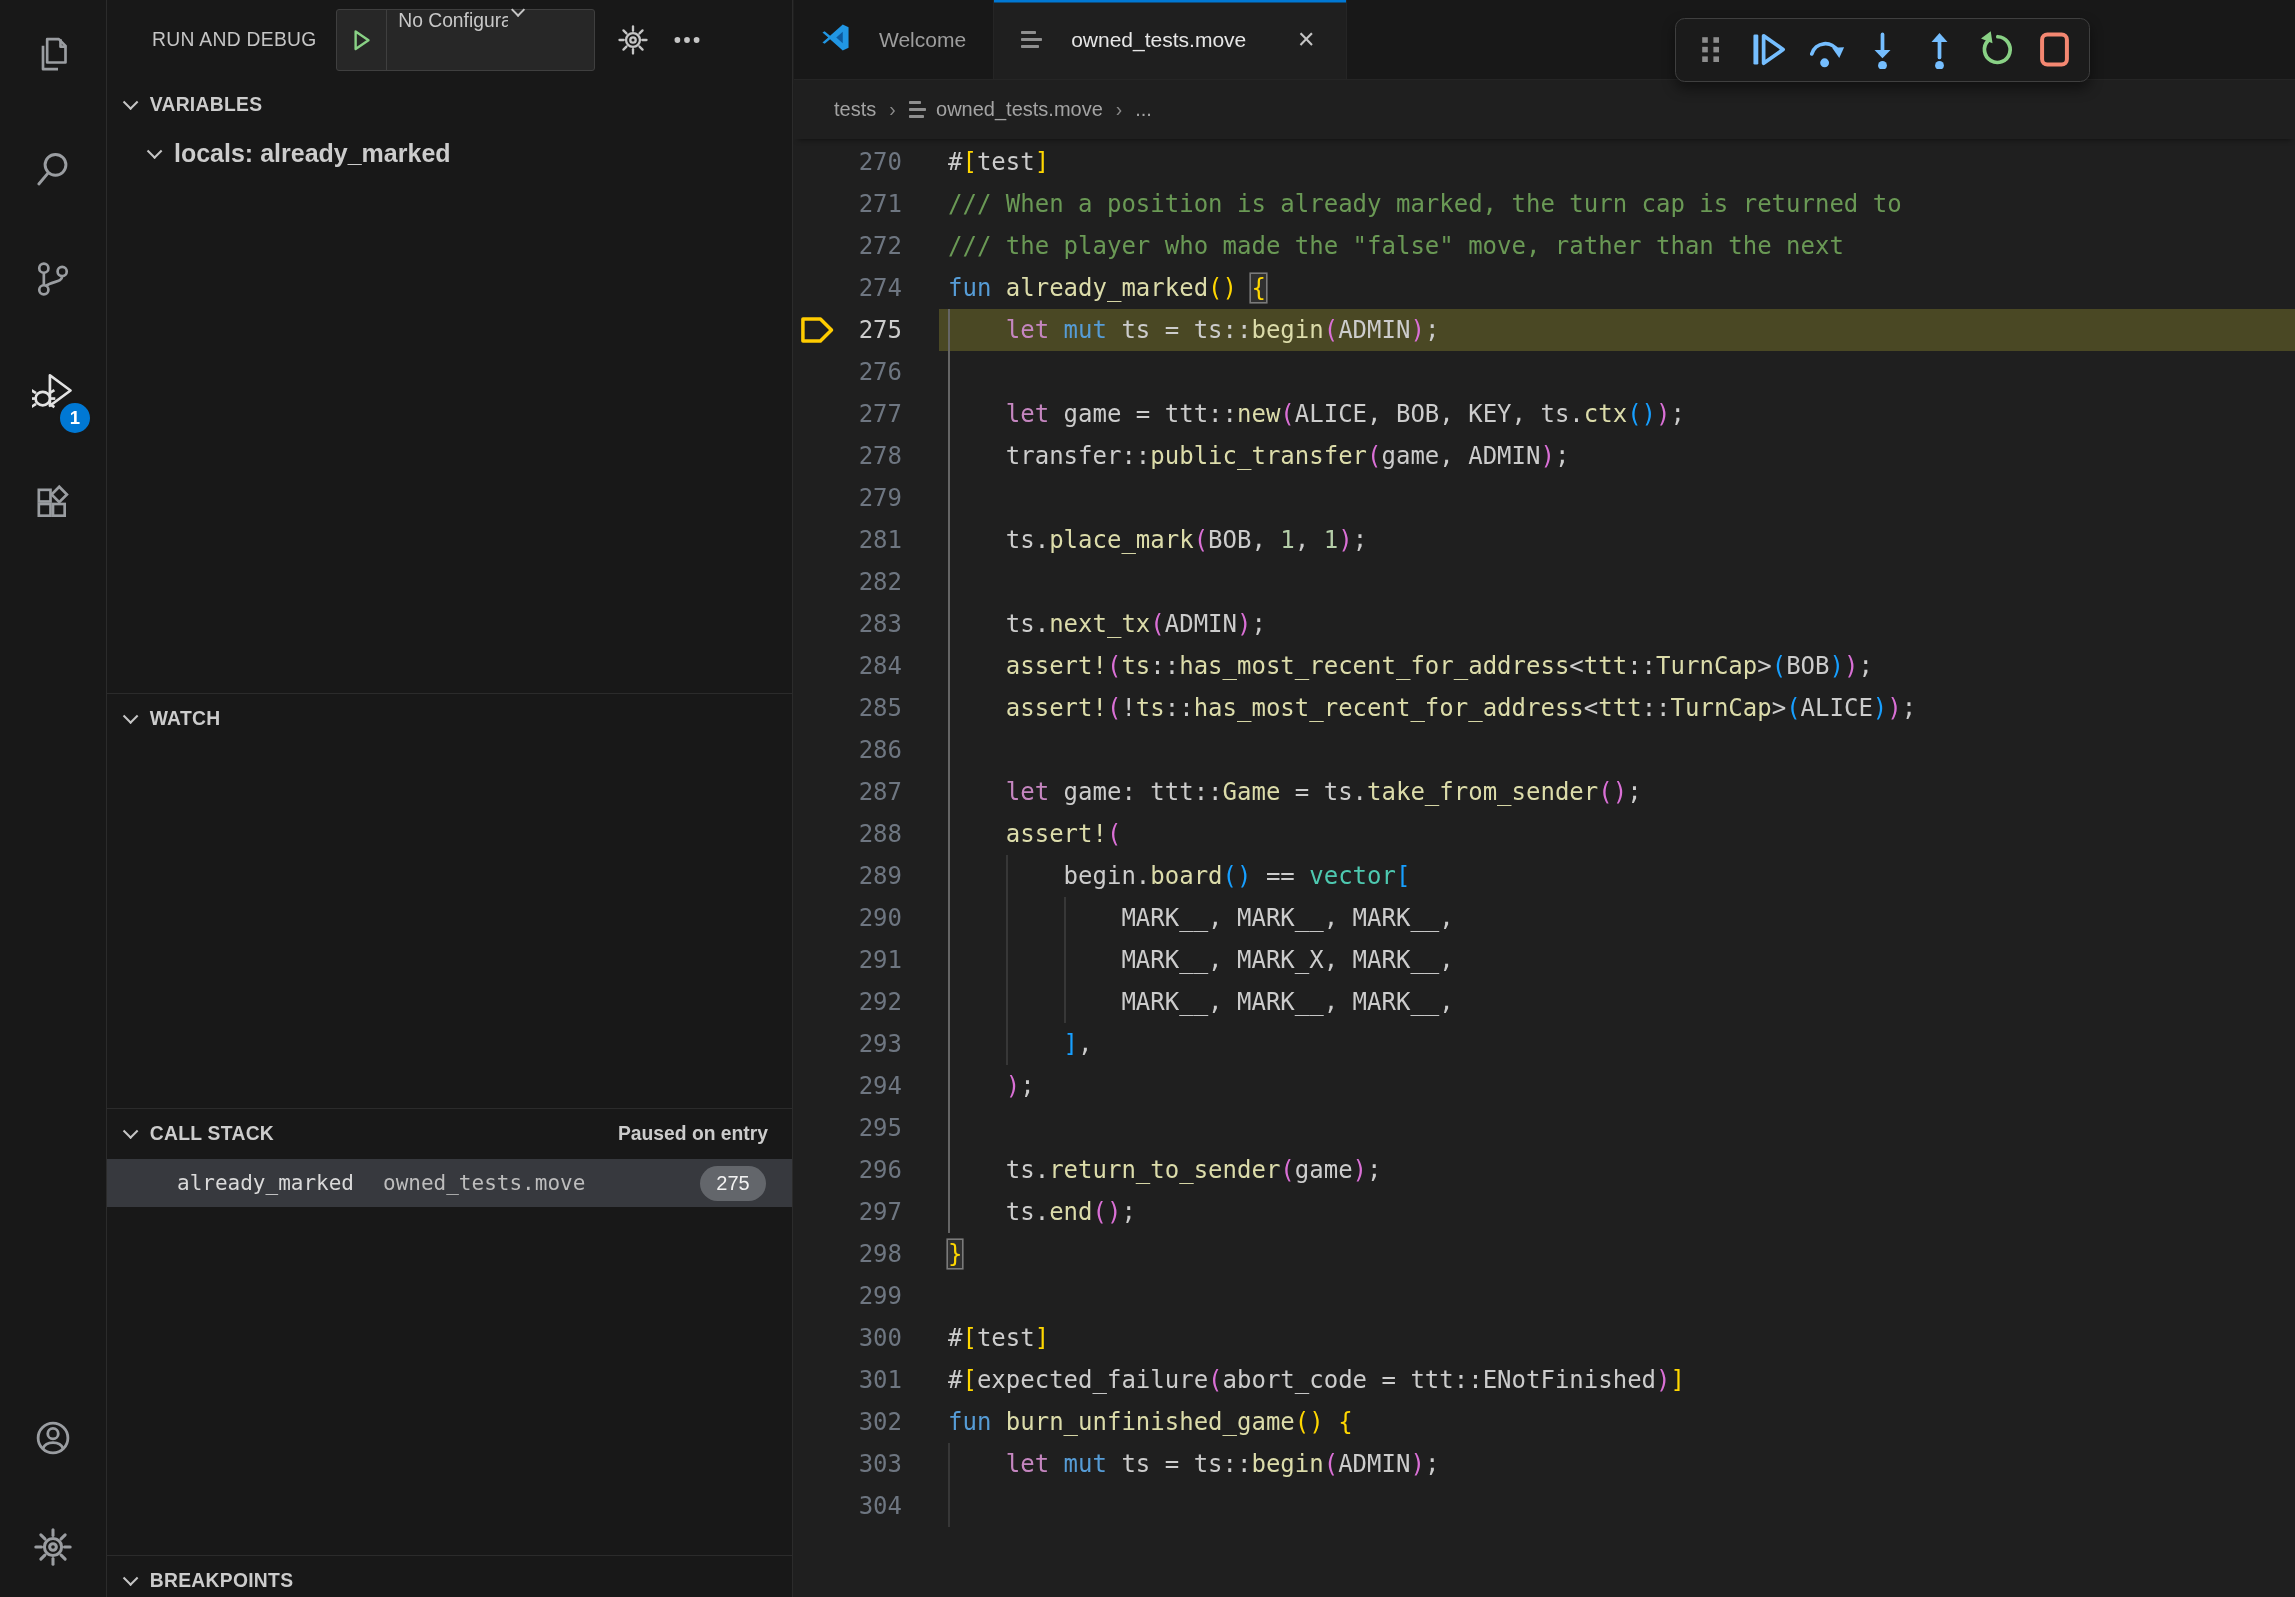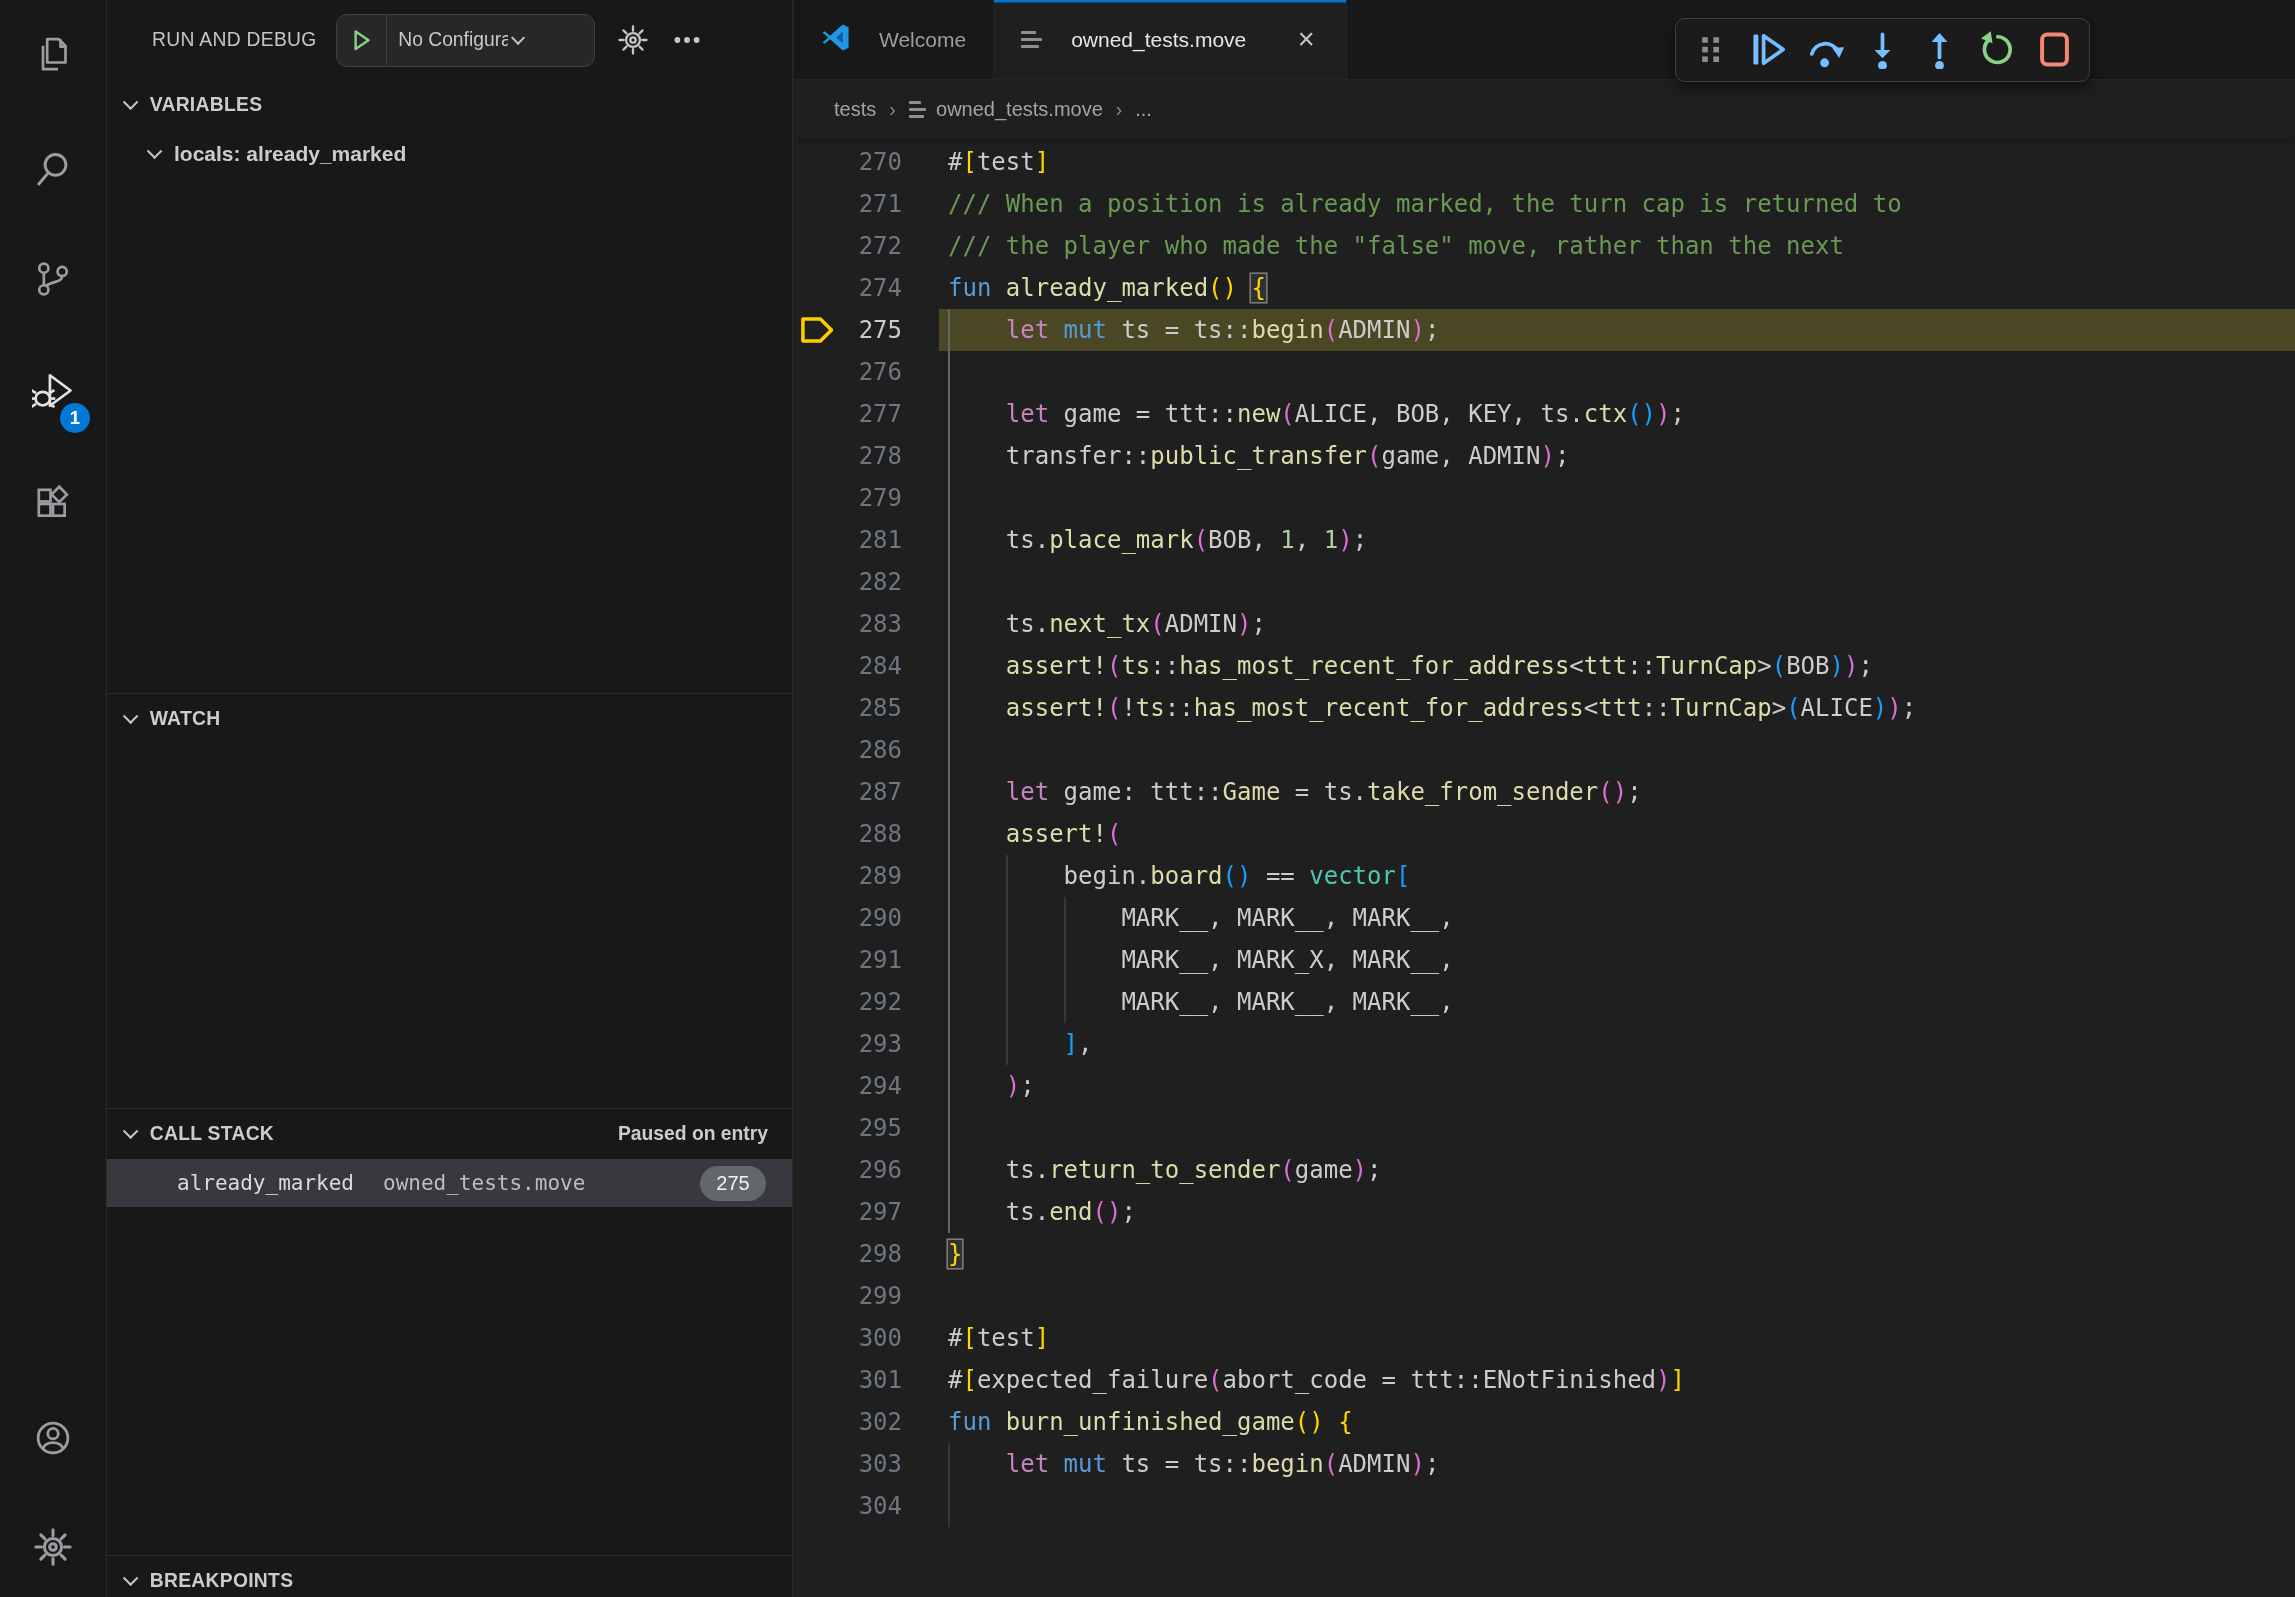--- a/index.html
+++ b/index.html
@@ -20,40 +20,40 @@
   .ab-badge { position:absolute; left:58px; top:401px; width:34px; height:34px;
     border-radius:50%; background:#0078d4; color:#fff; font-size:18.5px; font-weight:bold;
     display:flex; align-items:center; justify-content:center; border:2.4px solid #181818; z-index:6; }
 
   
   .sidebar { position:absolute; left:107px; top:0; width:686px; height:100%;
     background:#181818; border-right:0.8px solid #2b2b2b; z-index:4; }
   .sb-header { position:absolute; top:0; left:0; right:0; height:80px;
     display:flex; align-items:center; padding-left:45px; }
   .sb-title { font-size:19.3px; color:#c5c5c5; letter-spacing:0.3px; white-space:nowrap; }
-  .cfg-btn { margin-left:19.3px; height:53px; width:259px; background:#272727;
-    border:1.6px solid #3f3f3f; border-radius:11px; display:flex; align-items:center; cursor:pointer; }
+  .cfg-btn { margin-left:19.3px; height:62px; width:259px; background:#272727;
+    border:1.6px solid #3f3f3f; border-radius:3px; display:flex; cursor:pointer; }
   .cfg-play { width:50px; height:100%; display:flex; align-items:center; justify-content:center;
     border-right:1.6px solid #3f3f3f; }
   .cfg-label { font-size:19.3px; color:#c8c8c8; padding-left:11.3px; max-width:121px;
     overflow:hidden; white-space:nowrap; }
   .chev-down { display:inline-block; width:9.7px; height:9.7px;
     border-left:2px solid #c5c5c5; border-bottom:2px solid #c5c5c5;
     transform:rotate(-45deg); margin:-4.8px 0 0 4.8px; }
   .sb-iconbtn { margin-left:21px; cursor:pointer; display:flex; align-items:center; }
 
   .section { position:absolute; left:0; right:0; border-top:0.8px solid #2b2b2b; }
   .sec-head { height:50px; display:flex; align-items:center; padding:0 24px 0 17.7px; cursor:pointer; }
   .chev { display:inline-block; width:10.5px; height:10.5px;
     border-left:2px solid #c5c5c5; border-bottom:2px solid #c5c5c5;
     transform:rotate(-45deg); margin:-4.8px 14.5px 0 0; flex:none; }
   .sec-label { font-size:19.3px; font-weight:bold; color:#cccccc; letter-spacing:0.3px; }
   .sec-status { margin-left:auto; font-size:19.3px; font-weight:bold; color:#cccccc; }
   .tree-row { height:47px; display:flex; align-items:center; padding-left:42px;
-    font-size:21px; font-weight:bold; color:#cccccc; cursor:pointer; }
+    font-size:25px; font-weight:bold; color:#cccccc; cursor:pointer; }
   .frame-row { height:48px; display:flex; align-items:center; padding:0 26px 0 70px;
     background:#37393e; cursor:pointer; }
   .frame-name { font-family:"DejaVu Sans Mono", monospace; font-size:21px; color:#dadada; }
   .frame-file { font-family:"DejaVu Sans Mono", monospace; font-size:21px; color:#bdbdbd; margin-left:29px; }
   .frame-badge { margin-left:auto; min-width:66px; height:35px; padding:0 14.5px;
     background:#63666b; border-radius:17.7px; color:#f2f2f2; font-size:20px;
     display:flex; align-items:center; justify-content:center; }
 
   
   .editor { position:absolute; left:794px; top:0; right:0; height:100%; }

